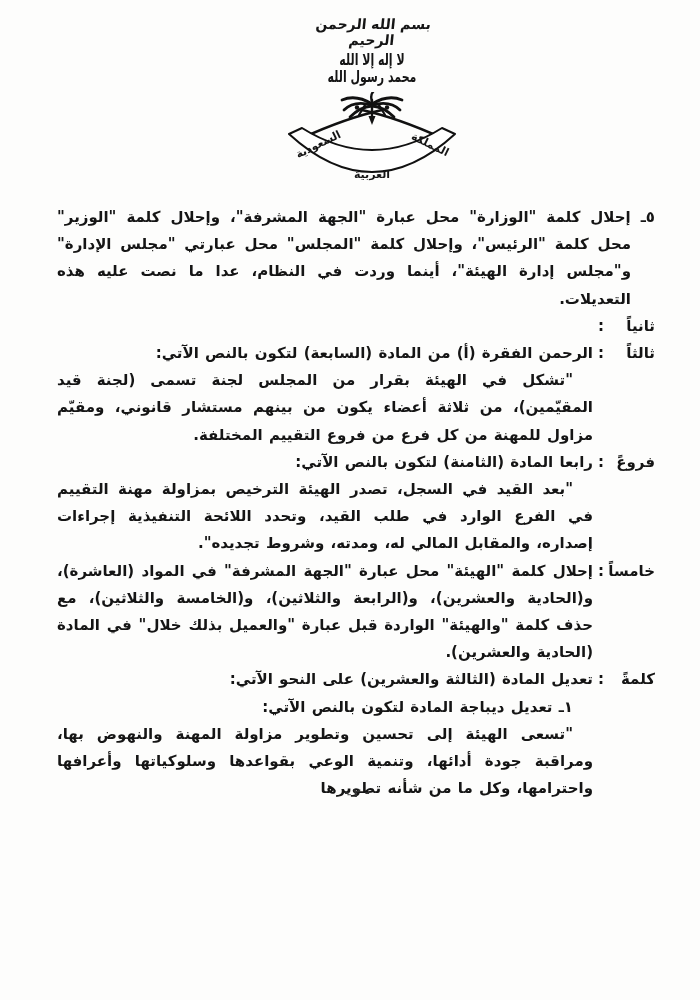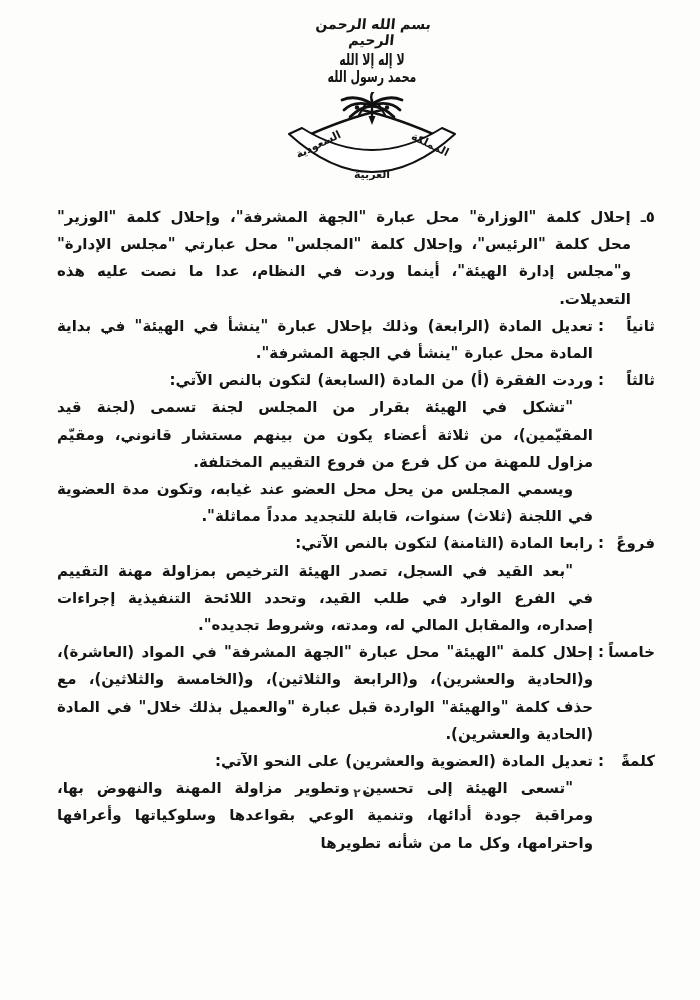--- a/index.html
+++ b/index.html
@@ -103,32 +103,28 @@
     <span class="bw bw-left">السعودية</span>
   </div>
 
   <div class="doc-body">
 
     <p class="hang">٥ـ إحلال كلمة "الوزارة" محل عبارة "الجهة المشرفة"، وإحلال كلمة "الوزير" محل كلمة "الرئيس"، وإحلال كلمة "المجلس" محل عبارتي "مجلس الإدارة" و"مجلس إدارة الهيئة"، أينما وردت في النظام، عدا ما نصت عليه هذه التعديلات.</p>
 
     <div class="sec">
       <div class="sec-label">ثانياً</div>
       <div class="sec-colon">:</div>
-      <div class="sec-content">
-        <p>تعديل المادة (الرابعة) وذلك بإحلال عبارة "ينشأ في الهيئة" في بداية المادة محل عبارة "ينشأ في الجهة المشرفة".</p>
-      </div>
     </div>
 
     <div class="sec">
       <div class="sec-label">ثالثاً</div>
       <div class="sec-colon">:</div>
       <div class="sec-content">
-        <p>وردت الفقرة (أ) من المادة (السابعة) لتكون بالنص الآتي:</p>
+        <p>الرحمن الفقرة (أ) من المادة (السابعة) لتكون بالنص الآتي:</p>
         <p class="quote">"تشكل في الهيئة بقرار من المجلس لجنة تسمى (لجنة قيد المقيّمين)، من ثلاثة أعضاء يكون من بينهم مستشار قانوني، ومقيّم مزاول للمهنة من كل فرع من فروع التقييم المختلفة.</p>
-        <p class="quote">ويسمي المجلس من يحل محل العضو عند غيابه، وتكون مدة العضوية في اللجنة (ثلاث) سنوات، قابلة للتجديد مدداً مماثلة".</p>
       </div>
     </div>
 
     <div class="sec">
       <div class="sec-label">فروعً</div>
       <div class="sec-colon">:</div>
       <div class="sec-content">
         <p>رابعا المادة (الثامنة) لتكون بالنص الآتي:</p>
         <p class="quote">"بعد القيد في السجل، تصدر الهيئة الترخيص بمزاولة مهنة التقييم في الفرع الوارد في طلب القيد، وتحدد اللائحة التنفيذية إجراءات إصداره، والمقابل المالي له، ومدته، وشروط تجديده".</p>
       </div>
@@ -139,21 +135,22 @@
       <div class="sec-colon">:</div>
       <div class="sec-content">
         <p>إحلال كلمة "الهيئة" محل عبارة "الجهة المشرفة" في المواد (العاشرة)، و(الحادية والعشرين)، و(الرابعة والثلاثين)، و(الخامسة والثلاثين)، مع حذف كلمة "والهيئة" الواردة قبل عبارة "والعميل بذلك خلال" في المادة (الحادية والعشرين).</p>
       </div>
     </div>
 
     <div class="sec">
       <div class="sec-label">كلمةً</div>
       <div class="sec-colon">:</div>
       <div class="sec-content">
-        <p>تعديل المادة (العضوية والعشرين) على النحو الآتي:</p>
+        <p>تعديل المادة (الثالثة والعشرين) على النحو الآتي:</p>
+        <p class="quote">١ـ تعديل ديباجة المادة لتكون بالنص الآتي:</p>
         <p class="quote">"تسعى الهيئة إلى تحسين وتطوير مزاولة المهنة والنهوض بها، ومراقبة جودة أدائها، وتنمية الوعي بقواعدها وسلوكياتها وأعرافها واحترامها، وكل ما من شأنه تطويرها</p>
       </div>
     </div>
 
   </div>
 
   <div class="page-number">- ٢ -</div>
 
 </div>
 

